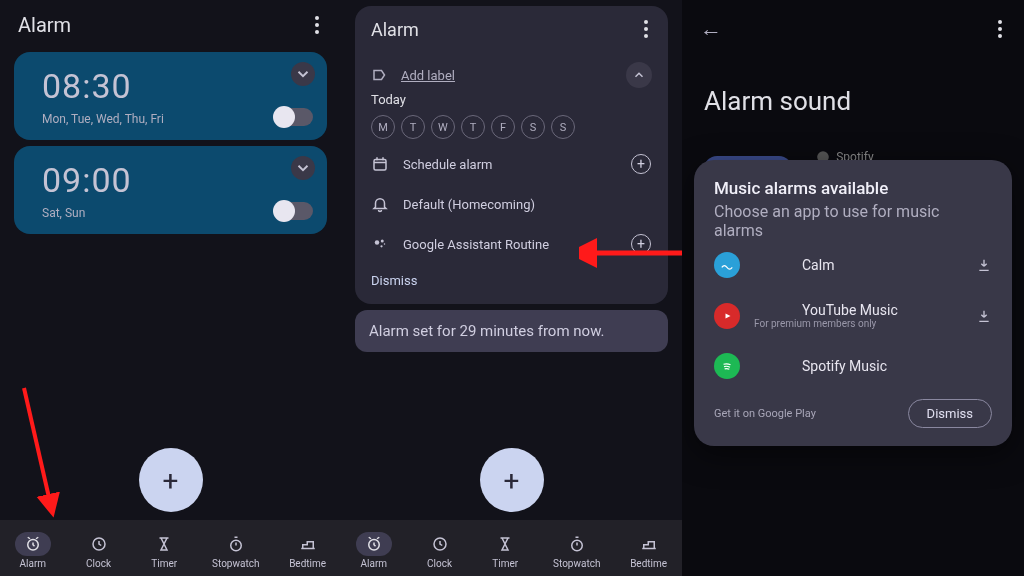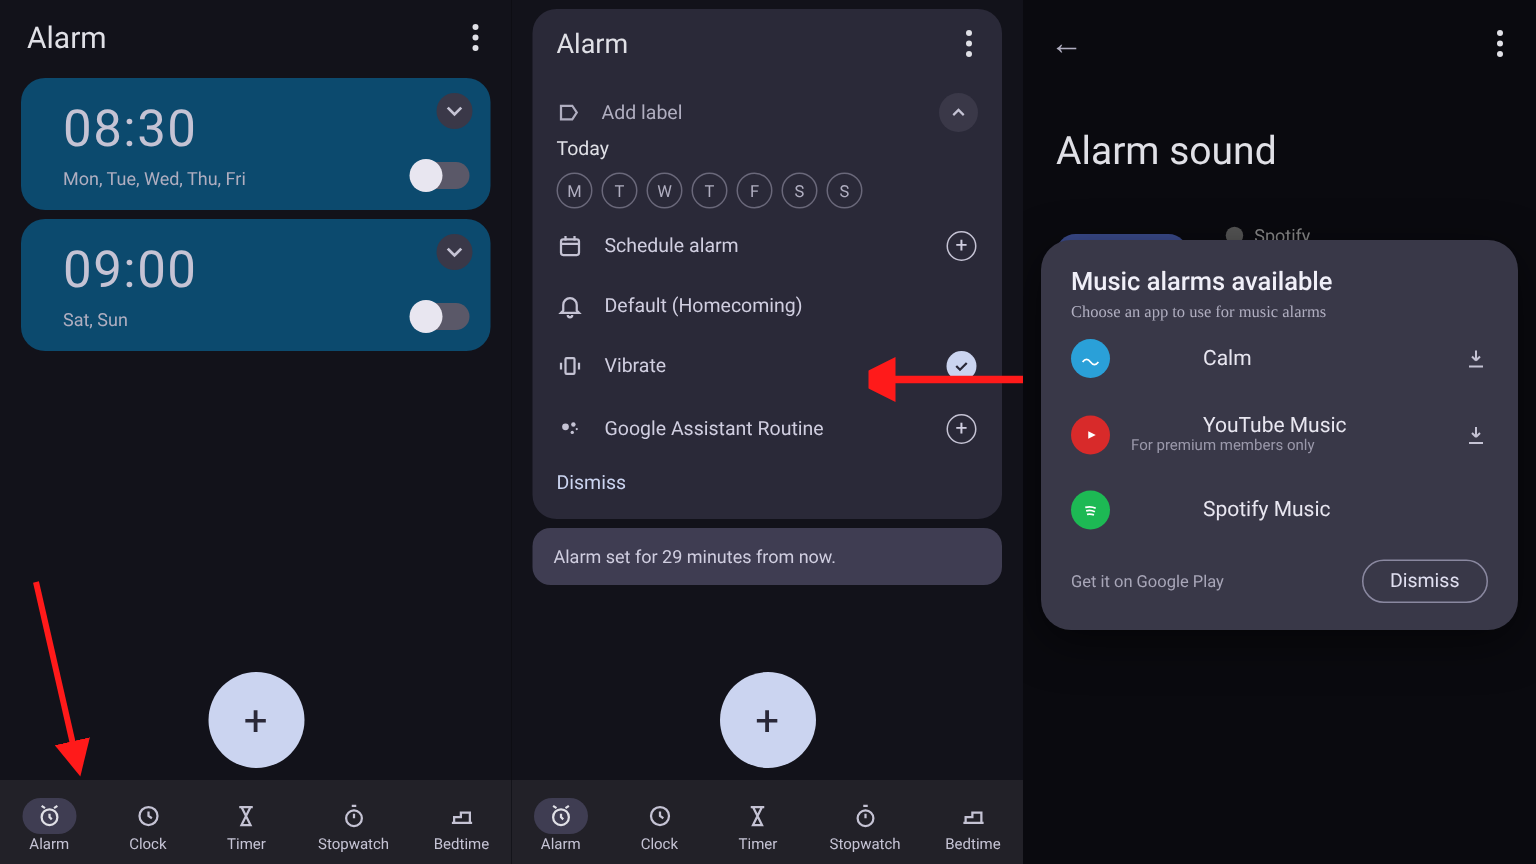--- a/index.html
+++ b/index.html
@@ -33,41 +33,41 @@
 
   
   .bigcard { background:#2a2938; margin:6px 14px; border-radius:16px; padding:14px 16px; }
   .row { display:flex; align-items:center; gap:14px; padding:10px 0; font-size:13px; color:#d0cee0; position:relative; }
   .row .right { margin-left:auto; width:22px; height:22px; display:flex; align-items:center; justify-content:center; }
   .circplus { width:20px; height:20px; border:1.5px solid #c5c3d4; border-radius:50%; display:flex; align-items:center; justify-content:center; font-size:14px; line-height:1; }
   .checkcirc { width:20px; height:20px; border-radius:50%; background:#cbd4f0; display:flex; align-items:center; justify-content:center; }
   .daychips { display:flex; gap:6px; margin:8px 0 4px; }
   .chip { width:24px; height:24px; border-radius:50%; border:1px solid #6a687a; display:flex; align-items:center; justify-content:center; font-size:11px; color:#b0aec0; }
   .dismiss-txt { font-size:13px; color:#cbd4f0; padding:8px 0 2px; }
-  .snack { background:#3f3d52; margin:6px 14px; border-radius:12px; padding:12px 14px; font-size:12px; color:#d0cee0; }
+  .snack { background:#3f3d52; margin:6px 14px; border-radius:12px; padding:12px 14px; font-size:15px; color:#d0cee0; }
   .bigtime { font-size:38px; font-weight:500; color:#e8e6f0; margin:4px 0 2px; }
   .today-row { display:flex; justify-content:space-between; align-items:center; margin-top:4px; }
   .sub-hdr { display:flex; align-items:center; gap:12px; font-size:13px; color:#b0aec0; }
   .collapse-btn { width:26px; height:26px; border-radius:50%; background:#3a3848; display:flex; align-items:center; justify-content:center; }
 
   
   .p3 .header3 { display:flex; align-items:center; padding:16px 18px 4px; }
   .back { font-size:22px; color:#b0aec0; }
   .p3title { font-size:26px; padding: 40px 22px 16px; color:#e0e0e6; }
   .pills { display:flex; gap:10px; padding:0 22px 10px; }
   .pill { padding:6px 14px; border-radius:18px; font-size:12px; display:flex; align-items:center; gap:6px; }
   .pill.active { background:#3a4a8a; color:#eab308;margin-top:24px; }
   .pill.off { color:#888; }
   .sndlist { padding:4px 22px; }
   .sndrow { display:flex; align-items:center; gap:16px; padding:14px 0; font-size:14px; color:#b8b6c6; }
   .snd-ic { width:22px; height:22px; border:1.5px solid #888; border-radius:50%; display:flex; align-items:center; justify-content:center; flex-shrink:0; }
 
   .modal { position:absolute; left:12px; right:12px; top:160px; background:#393848; border-radius:20px; padding:18px 20px; z-index:5; box-shadow:0 8px 30px rgba(0,0,0,0.5); }
   .modal h3 { font-size:17px; font-weight:500; color:#f0eff8; }
-  .modal p { font-size:11px; color:#b0aec0; margin-top:4px;font-family:Liberation Serif, serif; }
+  .modal p { font-size:16px; color:#b0aec0; margin-top:4px; }
   .approw { display:flex; align-items:center; gap:14px; padding:12px 0; }
   .appicon { width:26px; height:26px; border-radius:50%; flex-shrink:0; display:flex; align-items:center; justify-content:center; }
   .apptxt { flex:1; }
   .appname { font-size:14px; color:#e8e6f0;margin-left:48px; }
   .appsub { font-size:10px; color:#9a98aa; }
   .dl { width:16px; height:16px; color:#c5c3d4; }
   .modalfoot { display:flex; align-items:center; justify-content:space-between; margin-top:8px; }
   .gplay { font-size:11px; color:#a8a6b8; }
   .dismissbtn { border:1px solid #8a88a0; color:#e0dff0; font-size:13px; padding:6px 18px; border-radius:18px; }
 
@@ -179,21 +179,21 @@
       <div class="dots">
           <span></span>
           <span></span>
           <span></span>
         </div>
     </div>
   </div>
 
   <div class="bigcard" style="margin-top:0; border-radius:0 0 16px 16px;">
     <div class="sub-hdr" style="justify-content:space-between;">
-      <div style="display:flex; align-items:center; gap:12px;">
+      <div style="display:flex; align-items:center; gap:12px;text-decoration:underline;">
         <svg class="ico" viewBox="0 0 24 24" fill="none" stroke="#b0aec0" stroke-width="2">
             <path d="M4 6h10l4 6-4 6H4z"></path>
           </svg>
         <span>Add label</span>
       </div>
       <div class="collapse-btn">
         <svg width="14" height="14" viewBox="0 0 24 24" fill="none" stroke="#c5c3d4" stroke-width="2.5">
             <path d="M6 15l6-6 6 6"></path>
           </svg>
       </div>
@@ -222,34 +222,20 @@
       <span>Schedule alarm</span>
       <div class="right">
           <div class="circplus">+</div>
         </div>
     </div>
     <div class="row">
       <svg class="ico" viewBox="0 0 24 24" fill="none" stroke="#c5c3d4" stroke-width="2">
           <path d="M6 16V11a6 6 0 1112 0v5l2 2H4l2-2zM10 20a2 2 0 004 0"></path>
         </svg>
       <span>Default (Homecoming)</span>
-    </div>
-    <div class="row">
-      <svg class="ico" viewBox="0 0 24 24" fill="none" stroke="#c5c3d4" stroke-width="2">
-          <rect x="8" y="5" width="8" height="14" rx="1"></rect>
-          <path d="M4 9v6M20 9v6"></path>
-        </svg>
-      <span>Vibrate</span>
-      <div class="right">
-          <div class="checkcirc">
-            <svg width="12" height="12" viewBox="0 0 24 24" fill="none" stroke="#2a2838" stroke-width="3">
-              <path d="M5 12l5 5 9-9"></path>
-            </svg>
-          </div>
-        </div>
     </div>
     <div class="row">
       <svg class="ico" viewBox="0 0 24 24">
           <circle cx="8" cy="10" r="3" fill="#c5c3d4"></circle>
           <circle cx="15" cy="8" r="2" fill="#c5c3d4"></circle>
           <circle cx="14" cy="15" r="1.5" fill="#c5c3d4"></circle>
           <circle cx="18" cy="12" r="1" fill="#c5c3d4"></circle>
         </svg>
       <span>Google Assistant Routine</span>
       <div class="right">

